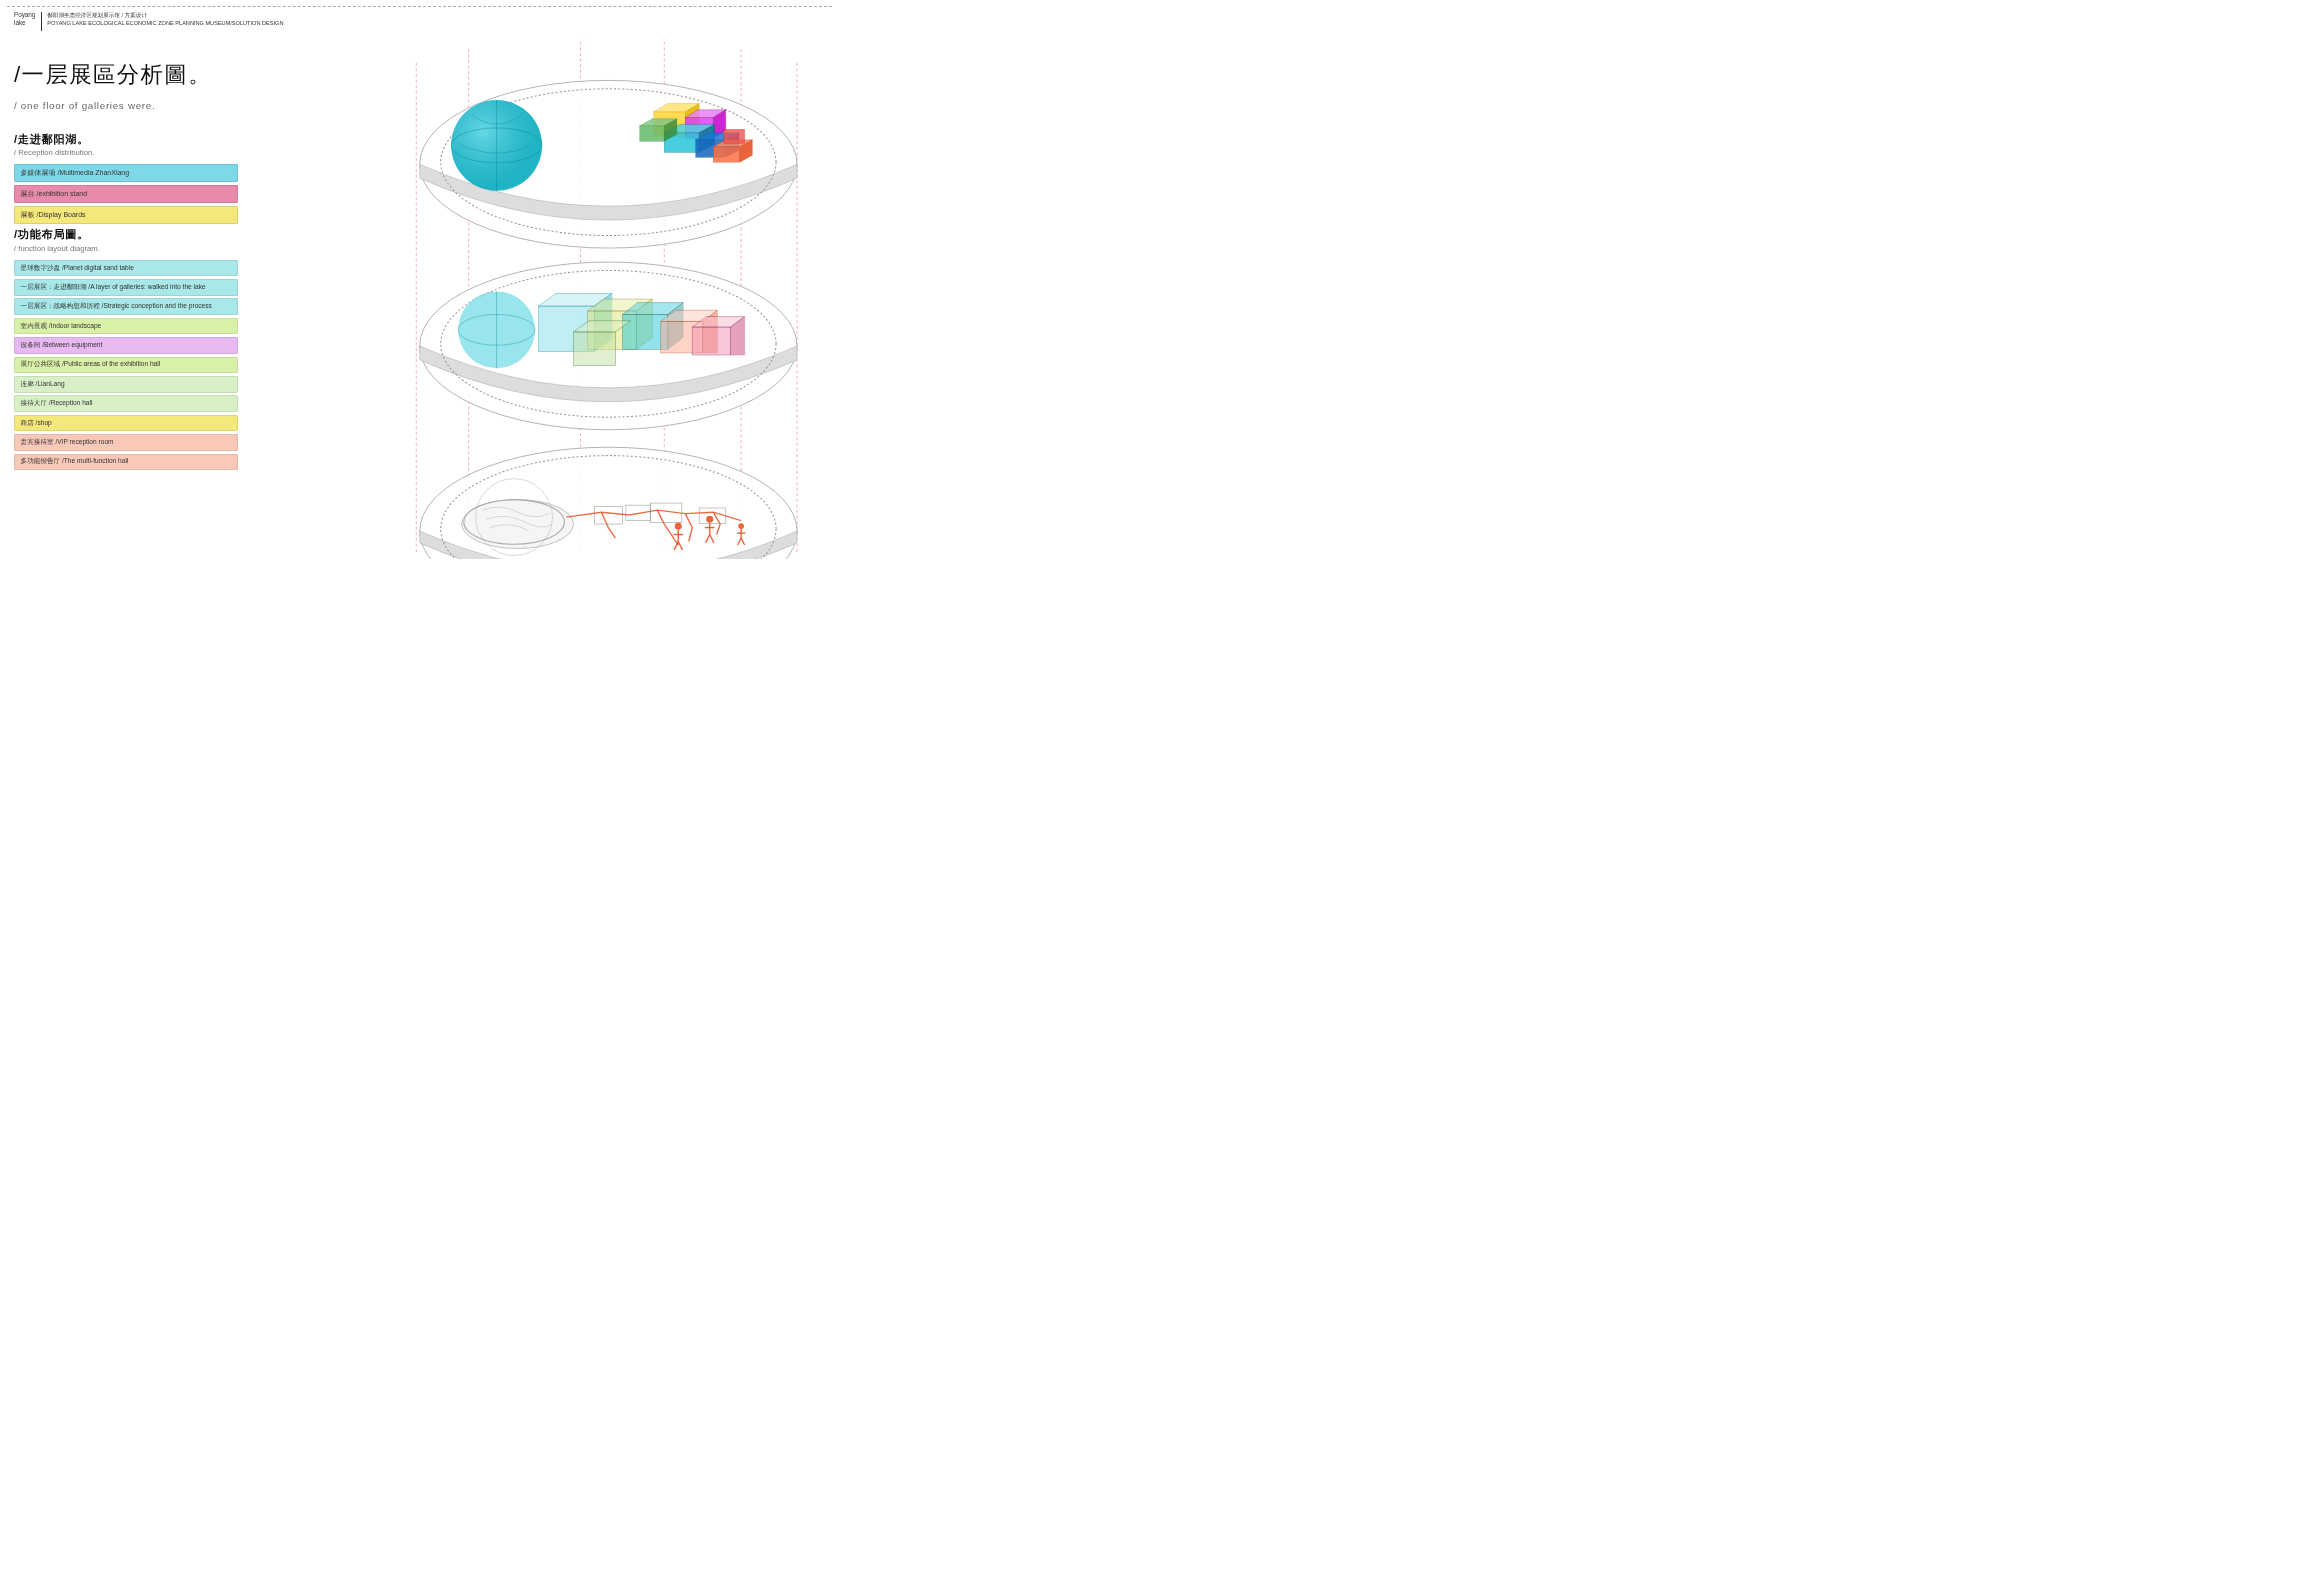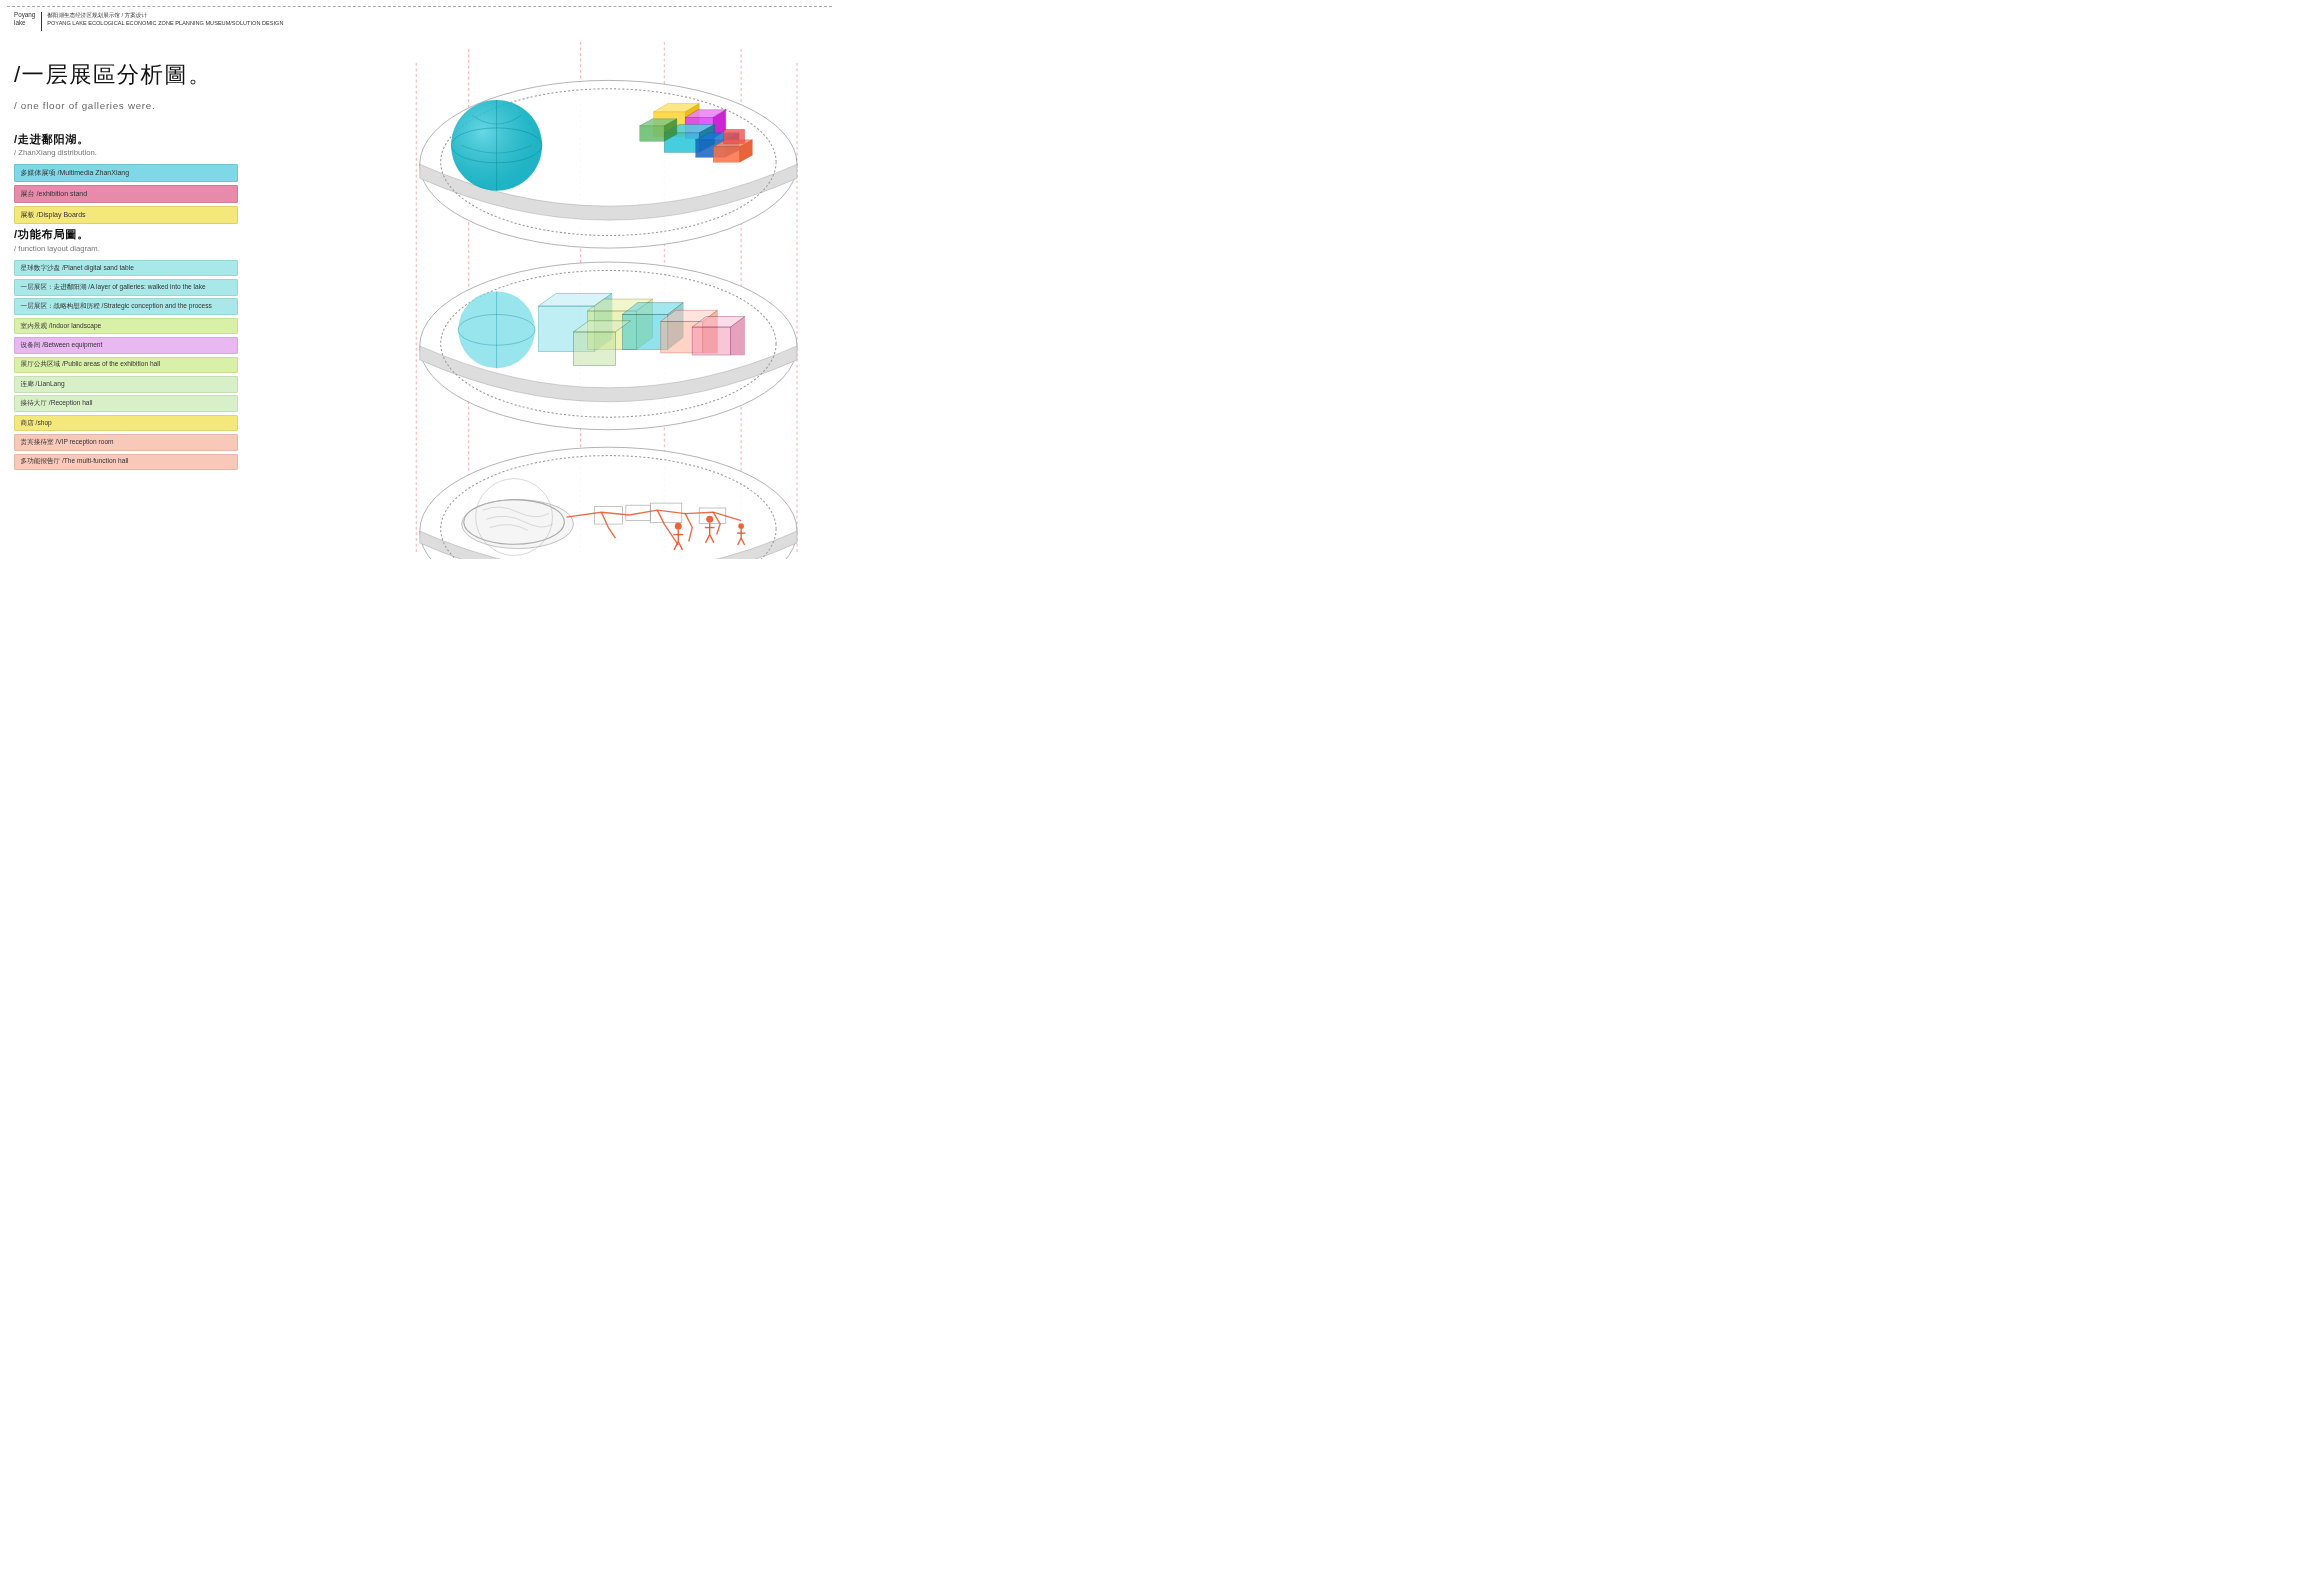--- a/index.html
+++ b/index.html
@@ -137,21 +137,21 @@
     <div>POYANG LAKE ECOLOGICAL ECONOMIC ZONE PLANNING MUSEUM/SOLUTION DESIGN</div>
   </div>
 </div>
 
 <div class="left-panel">
 
   <div class="main-title-zh">/一层展區分析圖。</div>
   <div class="main-title-en">/ one floor of galleries were.</div>
 
   <div class="section-title-zh">/走进鄱阳湖。</div>
-  <div class="section-title-en">/ ZhanXiang distribution.</div>
+  <div class="section-title-en">/ Reception distribution.</div>
 
   <div id="legend-items">
       <div class="legend-item" style="background-color: rgb(127, 216, 232); border: 0.7px solid rgba(0, 0, 0, 0.1);">多媒体展项 /Multimedia ZhanXiang</div>
       <div class="legend-item" style="background-color: rgb(232, 138, 170); border: 0.7px solid rgba(0, 0, 0, 0.1);">展台 /exhibition stand</div>
       <div class="legend-item" style="background-color: rgb(245, 232, 122); border: 0.7px solid rgba(0, 0, 0, 0.1);">展板 /Display Boards</div>
     </div>
 
   <div class="section-title-zh" style="margin-top:2px">/功能布局圖。</div>
   <div class="section-title-en">/ function layout diagram.</div>
 

